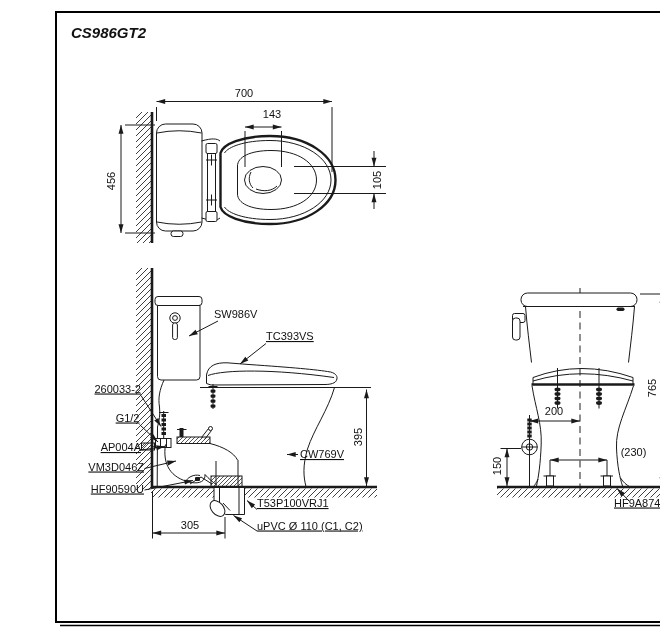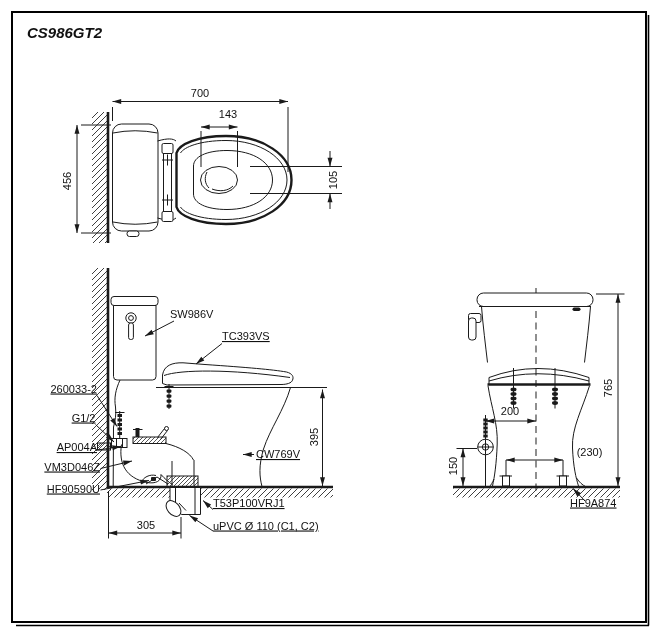--- a/index.html
+++ b/index.html
@@ -1,16 +1,16 @@
 <!DOCTYPE html>
 <html><head>
 <meta charset="utf-8">
 <style>
   html,body{margin:0;padding:0;background:#fff;}
-  .page{position:relative;width:528px;height:636px;background:#fff;font-family:"Liberation Sans",sans-serif;}
+  .page{position:relative;width:528px;height:636px;background:#fff;font-family:"Liberation Sans",sans-serif;margin-left:44px;}
   svg text{fill:#111;}
   .title-txt{font:italic bold 15px "Liberation Sans",sans-serif;}
   .lbl{font:11px "Liberation Sans",sans-serif;}
   .lblu{font:11px "Liberation Sans",sans-serif;text-decoration:underline;}
   .dim{font:11px "Liberation Sans",sans-serif;}
   .s{stroke:#1a1a1a;stroke-width:1;fill:none;}
   .sw{stroke:#1a1a1a;stroke-width:1;fill:#fff;}
   .sb{stroke:#1a1a1a;stroke-width:2.4;fill:none;}
   .thick{stroke:#1a1a1a;stroke-width:2.6;fill:none;}
   .dimln{stroke:#1a1a1a;stroke-width:1;fill:none;}

